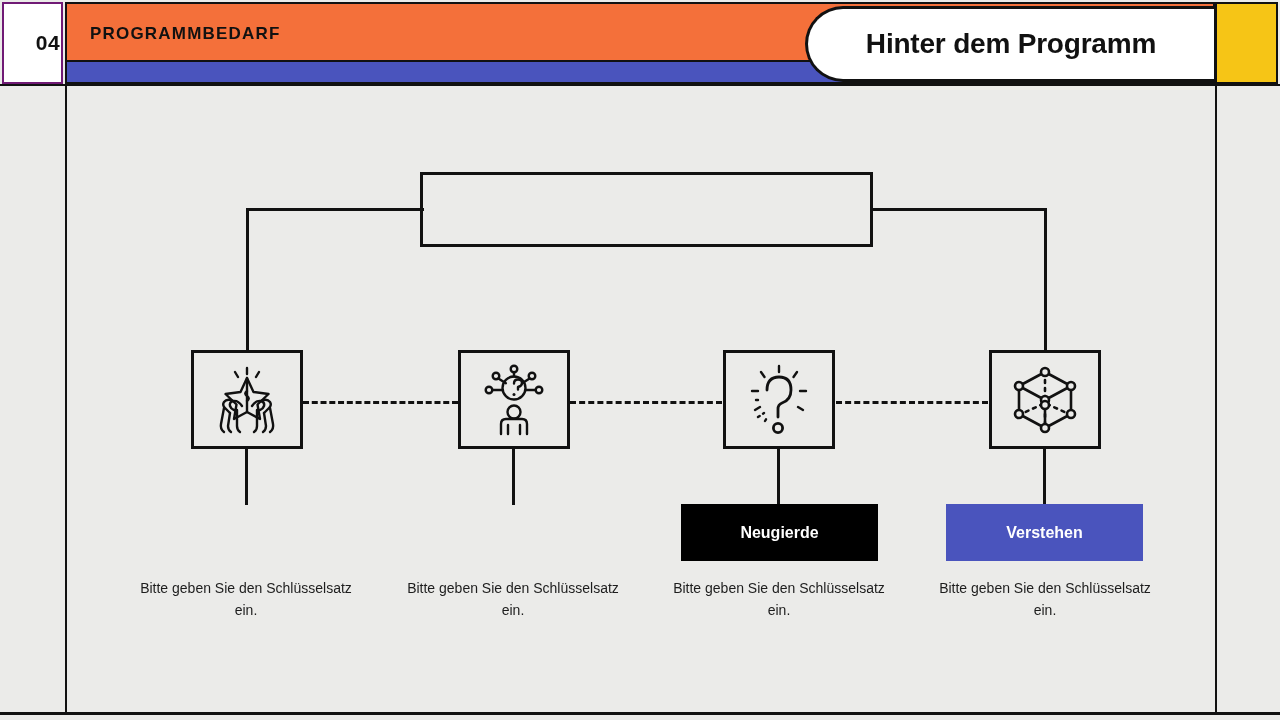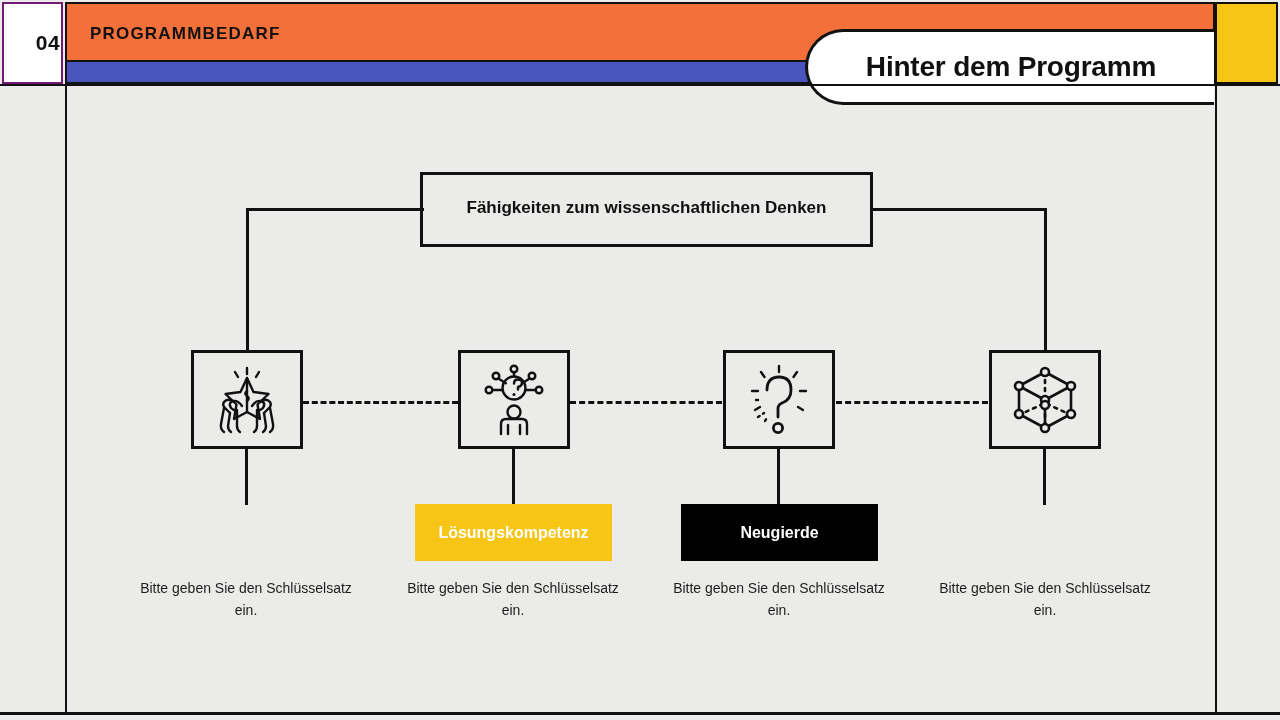--- a/index.html
+++ b/index.html
@@ -94,21 +94,20 @@
     width: 409px;
     height: 76px;
     background: #ffffff;
     border: 3px solid #111111;
     border-right: none;
     border-radius: 40px 0 0 40px;
     box-sizing: border-box;
     display: flex;
     align-items: center;
     justify-content: center;
-    margin-top: 23px;
   }
   .hdr-title-pill span {
     font-size: 28px;
     font-weight: bold;
     color: #111111;
     letter-spacing: -0.2px;
   }
 
   
   .frame-left-rule {
@@ -283,21 +282,20 @@
   <div class="connector conn-h-left"></div>
   <div class="connector conn-v-left"></div>
   <div class="connector conn-h-right"></div>
   <div class="connector conn-v-right"></div>
 
   <div class="conn-dash dash-1"></div>
   <div class="conn-dash dash-2"></div>
   <div class="conn-dash dash-3"></div>
 
   <div class="root-box"></div>
-  <div class="root-label">Fähigkeiten zum wissenschaftlichen Denken</div>
 
   <div class="node node-1">
     <div class="icon-box">
       <svg width="78" height="72" viewBox="0 0 78 72" fill="none" stroke="#111111" stroke-width="2.4" stroke-linecap="round" stroke-linejoin="round">
         <path d="M39 14 L45.5 28 L60.5 30 L49.5 40.5 L52 55 L39 48 L26 55 L28.5 40.5 L17.5 30 L32.5 28 Z"></path>
         <path d="M39 14 L39 48"></path>
         <path d="M39 27 q-3.5 2.5 0 5 q3.5 2.5 0 5"></path>
         <path d="M39 4 L39 10"></path>
         <path d="M27 8 L30 13"></path>
         <path d="M51 8 L48 13"></path>
@@ -334,23 +332,20 @@
         <path d="M17.3 28 L27.5 28"></path>
         <path d="M60.7 28 L50.5 28"></path>
         <circle cx="39" cy="50" r="6.5"></circle>
         <path d="M26 72 L26 62 q0 -5 5 -5 L47 57 q5 0 5 5 L52 72"></path>
         <path d="M33 63 L33 72"></path>
         <path d="M45 63 L45 72"></path>
       </svg>
     </div>
   </div>
   <div class="node-stem stem-2"></div>
-  <div class="label-box label-2" style="background:#f6c516">
-    <span>Lösungskompetenz</span>
-  </div>
   <div class="caption cap-2">Bitte geben Sie den Schlüsselsatz ein.</div>
 
   <div class="node node-3">
     <div class="icon-box">
       <svg width="74" height="76" viewBox="0 0 74 76" fill="none" stroke="#111111" stroke-width="2.8" stroke-linecap="round" stroke-linejoin="round">
         <path d="M25 28 q0 -13 12 -13 q12 0 12 13 q0 10 -9 13 q-4 1.5 -4 6 L36 55"></path>
         <circle cx="36" cy="66" r="4.6"></circle>
         <path d="M37 4 L37 10" stroke-width="2.4"></path>
         <path d="M19 10 L22.5 15" stroke-width="2.4"></path>
         <path d="M55 10 L51.5 15" stroke-width="2.4"></path>
@@ -392,15 +387,18 @@
         <circle cx="66" cy="24" r="4" fill="#ebebe9"></circle>
         <circle cx="40" cy="38" r="4" fill="#ebebe9"></circle>
         <circle cx="14" cy="52" r="4" fill="#ebebe9"></circle>
         <circle cx="66" cy="52" r="4" fill="#ebebe9"></circle>
         <circle cx="40" cy="66" r="4" fill="#ebebe9"></circle>
         <circle cx="40" cy="43" r="4" fill="#ebebe9"></circle>
       </svg>
     </div>
   </div>
   <div class="node-stem stem-4"></div>
+  <div class="label-box label-4" style="background:#4a54bd">
+    <span>Verstehen</span>
+  </div>
   <div class="caption cap-4">Bitte geben Sie den Schlüsselsatz ein.</div>
 
 </div>
 
 </body></html>

